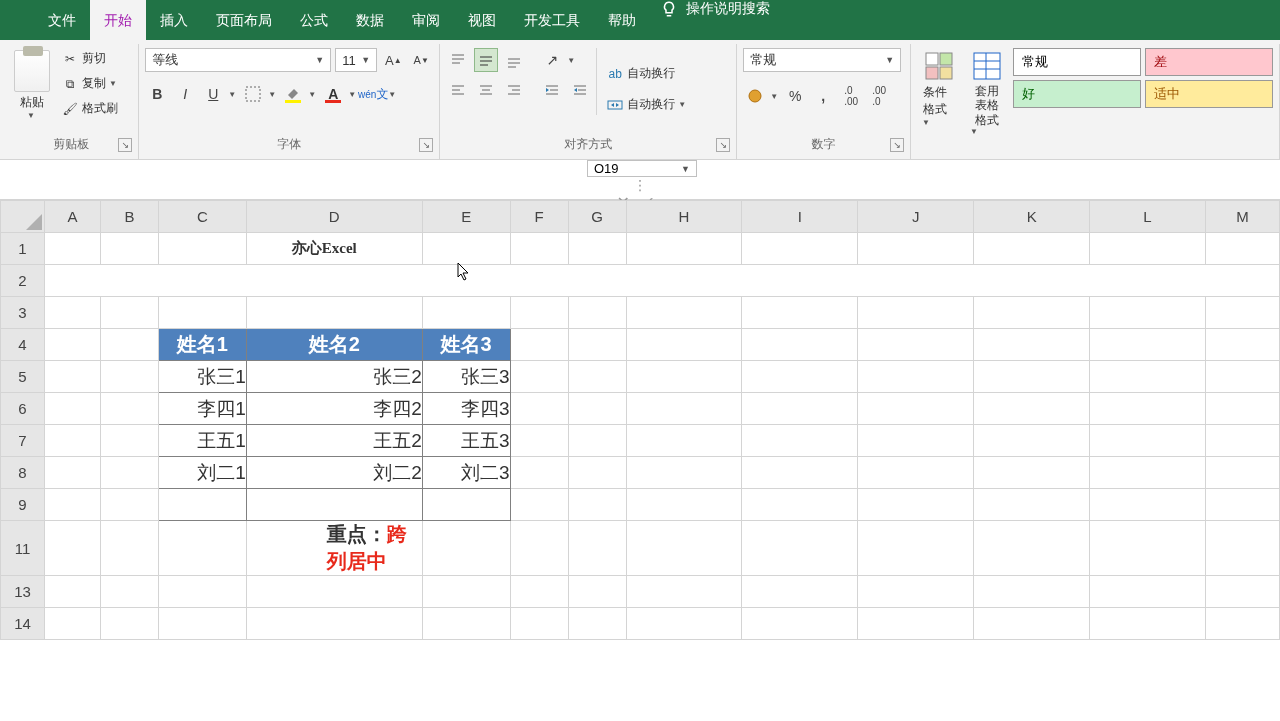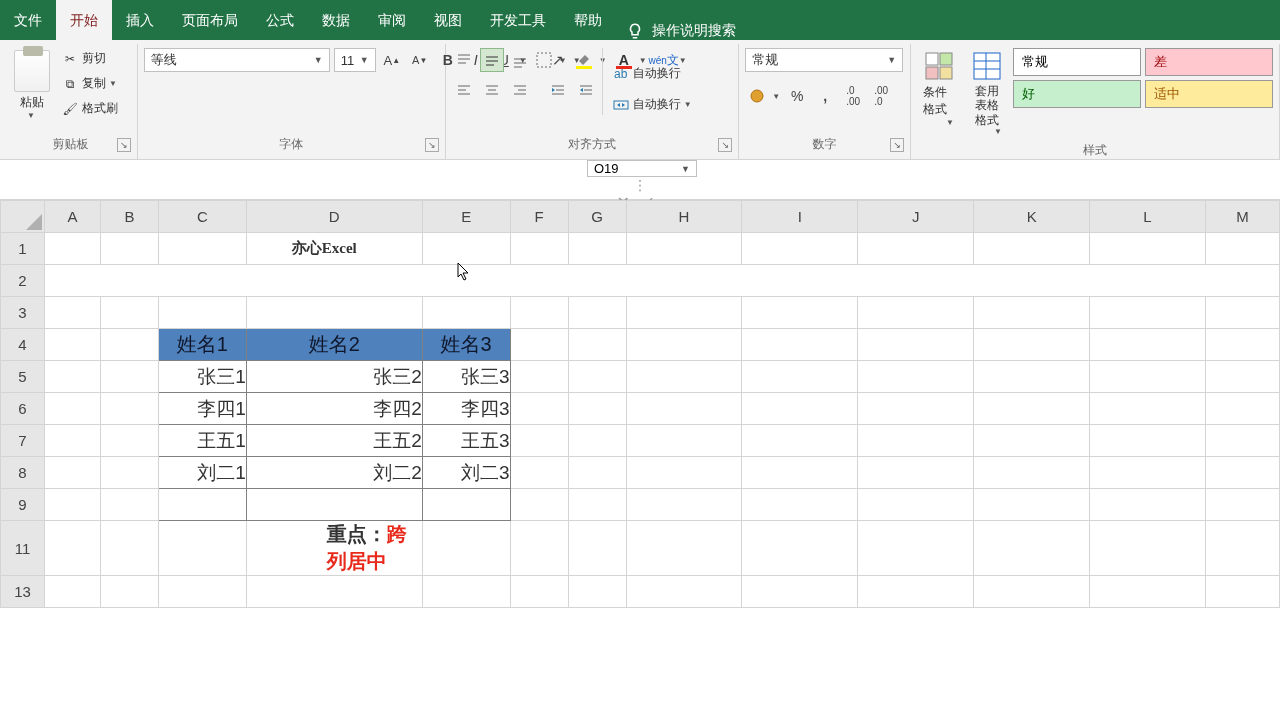--- a/index.html
+++ b/index.html
@@ -1,21 +1,21 @@
 <!DOCTYPE html>
 <html><head>
 <meta charset="utf-8">
 <style>
 * { box-sizing: border-box; margin: 0; padding: 0; font-family: "Microsoft YaHei", sans-serif; }
 body { background: #fff; overflow: hidden; width: 1280px; height: 721px; }
 
 
-.ribbon-tabs { background: #217346; height: 40px; display: flex; align-items: flex-end; }
+.ribbon-tabs { background: #217346; height: 40px; display: flex; align-items: flex-start; padding-left: 34px; }
 .tab { color: #fff; padding: 0 14px; height: 40px; line-height: 40px; font-size: 14px; cursor: pointer; }
-.tab.active { background: #f3f3f3; color: #7f1d1d; margin-top: 8px; }
+.tab.active { background: #f3f3f3; color: #a21caf; }
 .tell-me { display: flex; align-items: center; color: #fff; margin-left: 10px; font-size: 14px; }
 .tell-me svg { margin-right: 8px; }
 
 
 .ribbon { background: #f3f3f3; height: 120px; border-bottom: 1px solid #d4d4d4; display: flex; padding: 4px 0 0 4px; }
 .group { border-right: 1px solid #d4d4d4; padding: 0 6px 4px 6px; display: flex; flex-direction: column; justify-content: space-between; }
 .group-label { text-align: center; font-size: 12px; color: #666; padding: 4px 0 2px 0; position: relative; }
 .group-label .launcher { position: absolute; right: 0; bottom: 3px; width: 14px; height: 14px; border: 1px solid #aaa; font-size: 9px; line-height: 12px; text-align: center; color: #666; cursor: pointer; }
 .group-content { display: flex; gap: 4px; align-items: flex-start; padding-top: 4px; }
 
@@ -31,21 +31,21 @@
 .font-row { display: flex; gap: 4px; align-items: center; margin-bottom: 6px; }
 .combo { background: #fff; border: 1px solid #c0c0c0; height: 24px; display: flex; align-items: center; padding: 0 6px; font-size: 13px; color: #333; justify-content: space-between; }
 .combo .arrow { font-size: 9px; color: #555; margin-left: 4px;}
 .sq-btn { width: 24px; height: 24px; display: flex; align-items: center; justify-content: center; cursor: pointer; font-size: 14px; color: #444; position: relative; }
 .sq-btn.sel { background: #d4e7d0; border: 1px solid #8fb98a; }
 .sq-btn .underline-red { position: absolute; bottom: 3px; left: 4px; right: 4px; height: 3px; background: #e8291b; }
 .sq-btn .underline-yel { position: absolute; bottom: 3px; left: 4px; right: 4px; height: 3px; background: #fff200; }
 .drop { font-size: 8px; color: #555; margin-left: -2px; width: 10px; text-align: center; cursor: pointer;}
 
 
-.vbtn { display: flex; flex-direction: column; align-items: flex-end; font-size: 12px; color: #333; cursor: pointer; padding: 2px 6px; }
+.vbtn { display: flex; flex-direction: column; align-items: flex-start; font-size: 12px; color: #333; cursor: pointer; padding: 2px 6px; }
 .vbtn .vicon { width: 32px; height: 32px; display: flex; align-items: center; justify-content: center; margin-bottom: 2px; }
 
 
 .style-item { width: 128px; height: 28px; border: 1px solid #999; background: #fff; display: flex; align-items: center; padding: 0 8px; font-size: 13px; cursor: pointer; }
 .style-item.good { background: #c6efce; color: #006100; }
 .style-item.bad { background: #ffc7ce; color: #9c0006; }
 .style-item.neutral { background: #ffeb9c; color: #9c5700; }
 
 
 .fbar { height: 40px; border-bottom: 1px solid #d4d4d4; display: flex; align-items: center; background: #fff; flex-direction: column; }
@@ -57,21 +57,21 @@
 
 
 .grid-wrap { position: relative; background: #fff; }
 table.sheet { border-collapse: collapse; table-layout: fixed; }
 .sheet th, .sheet td { border: 1px solid #d4d4d4; font-size: 15px; color: #333; height: 32px; padding: 0; text-align: center; vertical-align: middle; }
 .sheet thead th { background: #e6e6e6; font-weight: normal; font-size: 15px; color: #444; height: 32px; }
 .sheet tbody th { background: #e6e6e6; font-weight: normal; font-size: 15px; color: #444; width: 44px; text-align: center;}
 .corner { background: #e6e6e6; width: 44px; position: relative;}
 .corner::after { content:""; position:absolute; right:2px; bottom:2px; border-left:16px solid transparent; border-bottom:16px solid #b0b0b0;}
 .big-title { font-weight: bold; font-family: "SimHei","Microsoft YaHei"; font-size: 22px; text-align: right; padding-right: 20px !important;}
-td.hcell { background: #4f81bd; color: #0f172a; font-weight: normal; font-size: 20px; border: 1px solid #808080 !important;}
+td.hcell { background: #4f81bd; color: #ffffff; font-weight: bold; font-size: 20px; border: 1px solid #808080 !important;}
 td.dcell { border: 1px solid #808080 !important; font-size: 19px; text-align: right;}
 td.keypoint { text-align: left; padding-left: 80px !important; font-size: 20px; font-weight: bold;}
 .red { color: #e8291b; }
 .cursor-ptr { position: absolute; }
 </style>
 </head>
 <body>
 
 <div class="ribbon-tabs">
   <div class="tab">文件</div>
@@ -114,21 +114,21 @@
         <div class="small-btn">
           <span class="ic">🖌</span>
           <span>格式刷</span>
         </div>
       </div>
     </div>
     <div class="group-label"><span>剪贴板</span><span class="launcher">↘</span></div>
   </div>
 
   <div class="group" style="width:308px;">
-    <div class="group-content" style="flex-direction:row; align-items:stretch;">
+    <div class="group-content" style="flex-direction:column; align-items:stretch;">
       <div class="font-row">
         <div class="combo" style="width:186px;">
             <span>等线</span>
             <span class="arrow">▼</span>
           </div>
         <div class="combo" style="width:42px;">
             <span>11</span>
             <span class="arrow">▼</span>
           </div>
         <div class="sq-btn" style="font-size:13px;">A<sup style="font-size:8px;">▲</sup></div>
@@ -331,21 +331,20 @@
         <div style="display:flex;gap:4px;">
           <div class="style-item">常规</div>
           <div class="style-item bad">差</div>
         </div>
         <div style="display:flex;gap:4px;">
           <div class="style-item good">好</div>
           <div class="style-item neutral">适中</div>
         </div>
       </div>
     </div>
-    <div class="group-label"><span>样式</span></div>
   </div>
 </div>
 
 <div class="fbar">
   <div class="namebox">
       <span>O19</span>
       <span class="arrow" style="font-size:9px;color:#555;">▼</span>
     </div>
   <div class="fbar-sep"></div>
   <div class="sq-btn" style="color:#999;">⋮</div>
@@ -552,18 +551,34 @@
           <td></td>
           <td></td>
           <td></td>
           <td></td>
           <td></td>
           <td></td>
           <td></td>
           <td></td>
           <td></td>
         </tr>
+    <tr>
+          <th>14</th>
+          <td></td>
+          <td></td>
+          <td></td>
+          <td></td>
+          <td></td>
+          <td></td>
+          <td></td>
+          <td></td>
+          <td></td>
+          <td></td>
+          <td></td>
+          <td></td>
+          <td></td>
+        </tr>
   </tbody>
 </table>
 <svg class="cursor-ptr" style="left:457px;top:62px;" width="14" height="20">
       <path d="M1 1 L1 15 L4 12 L7 18 L9 17 L6 11 L11 11 Z" fill="#fff" stroke="#000"></path>
     </svg>
 </div>
 
 </body></html>

